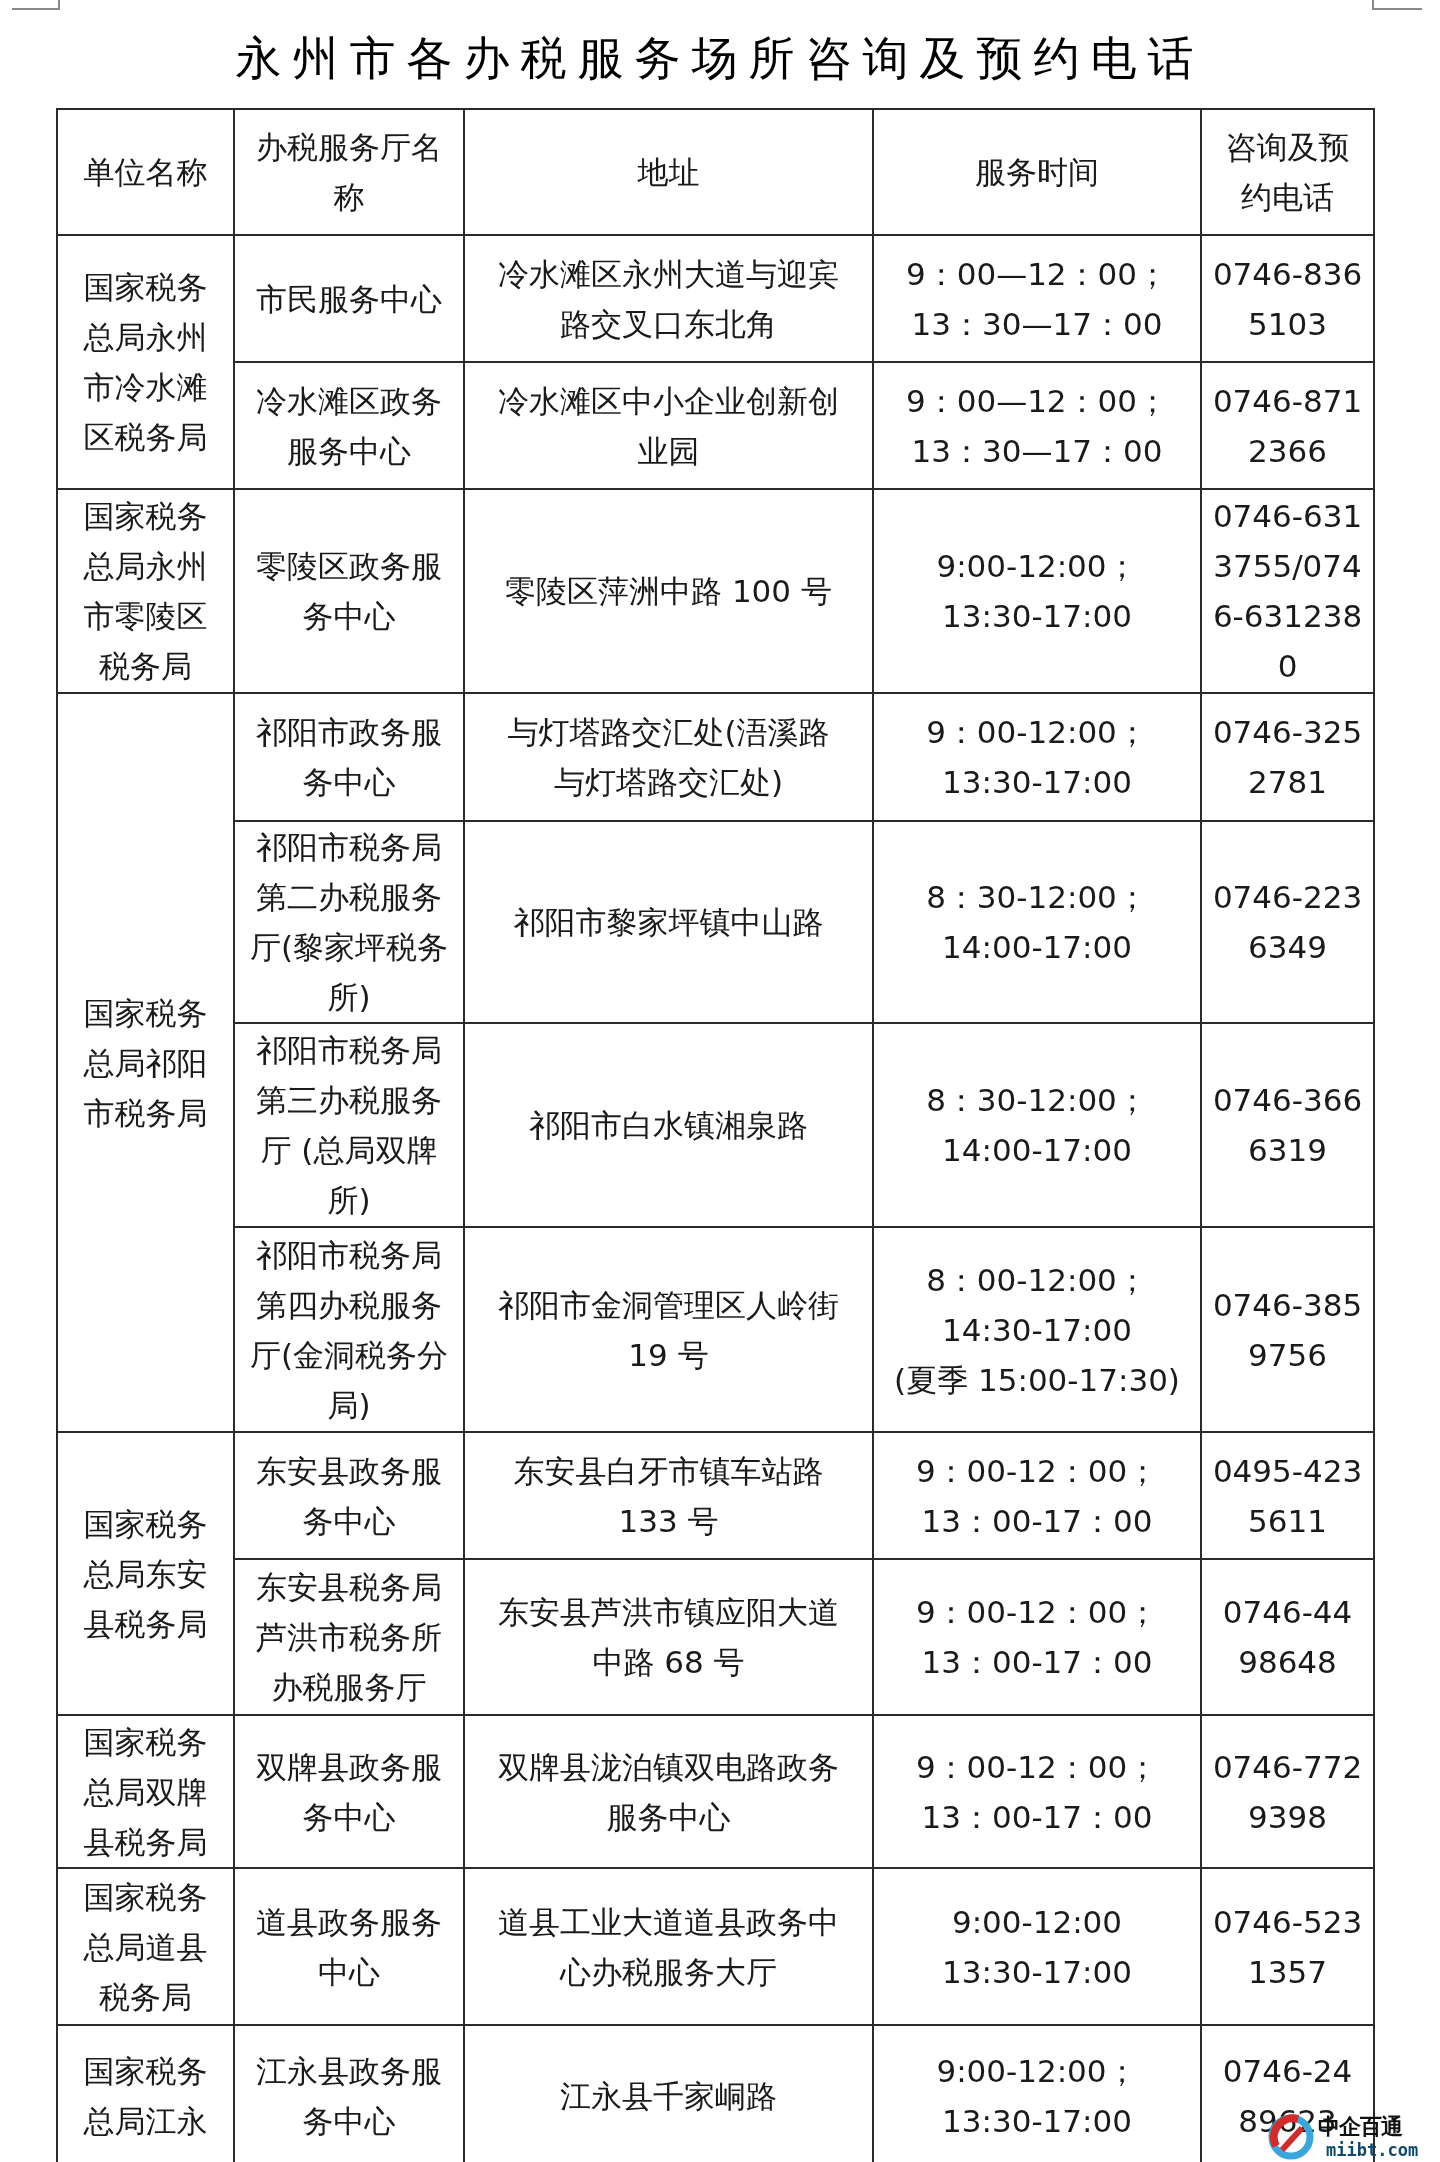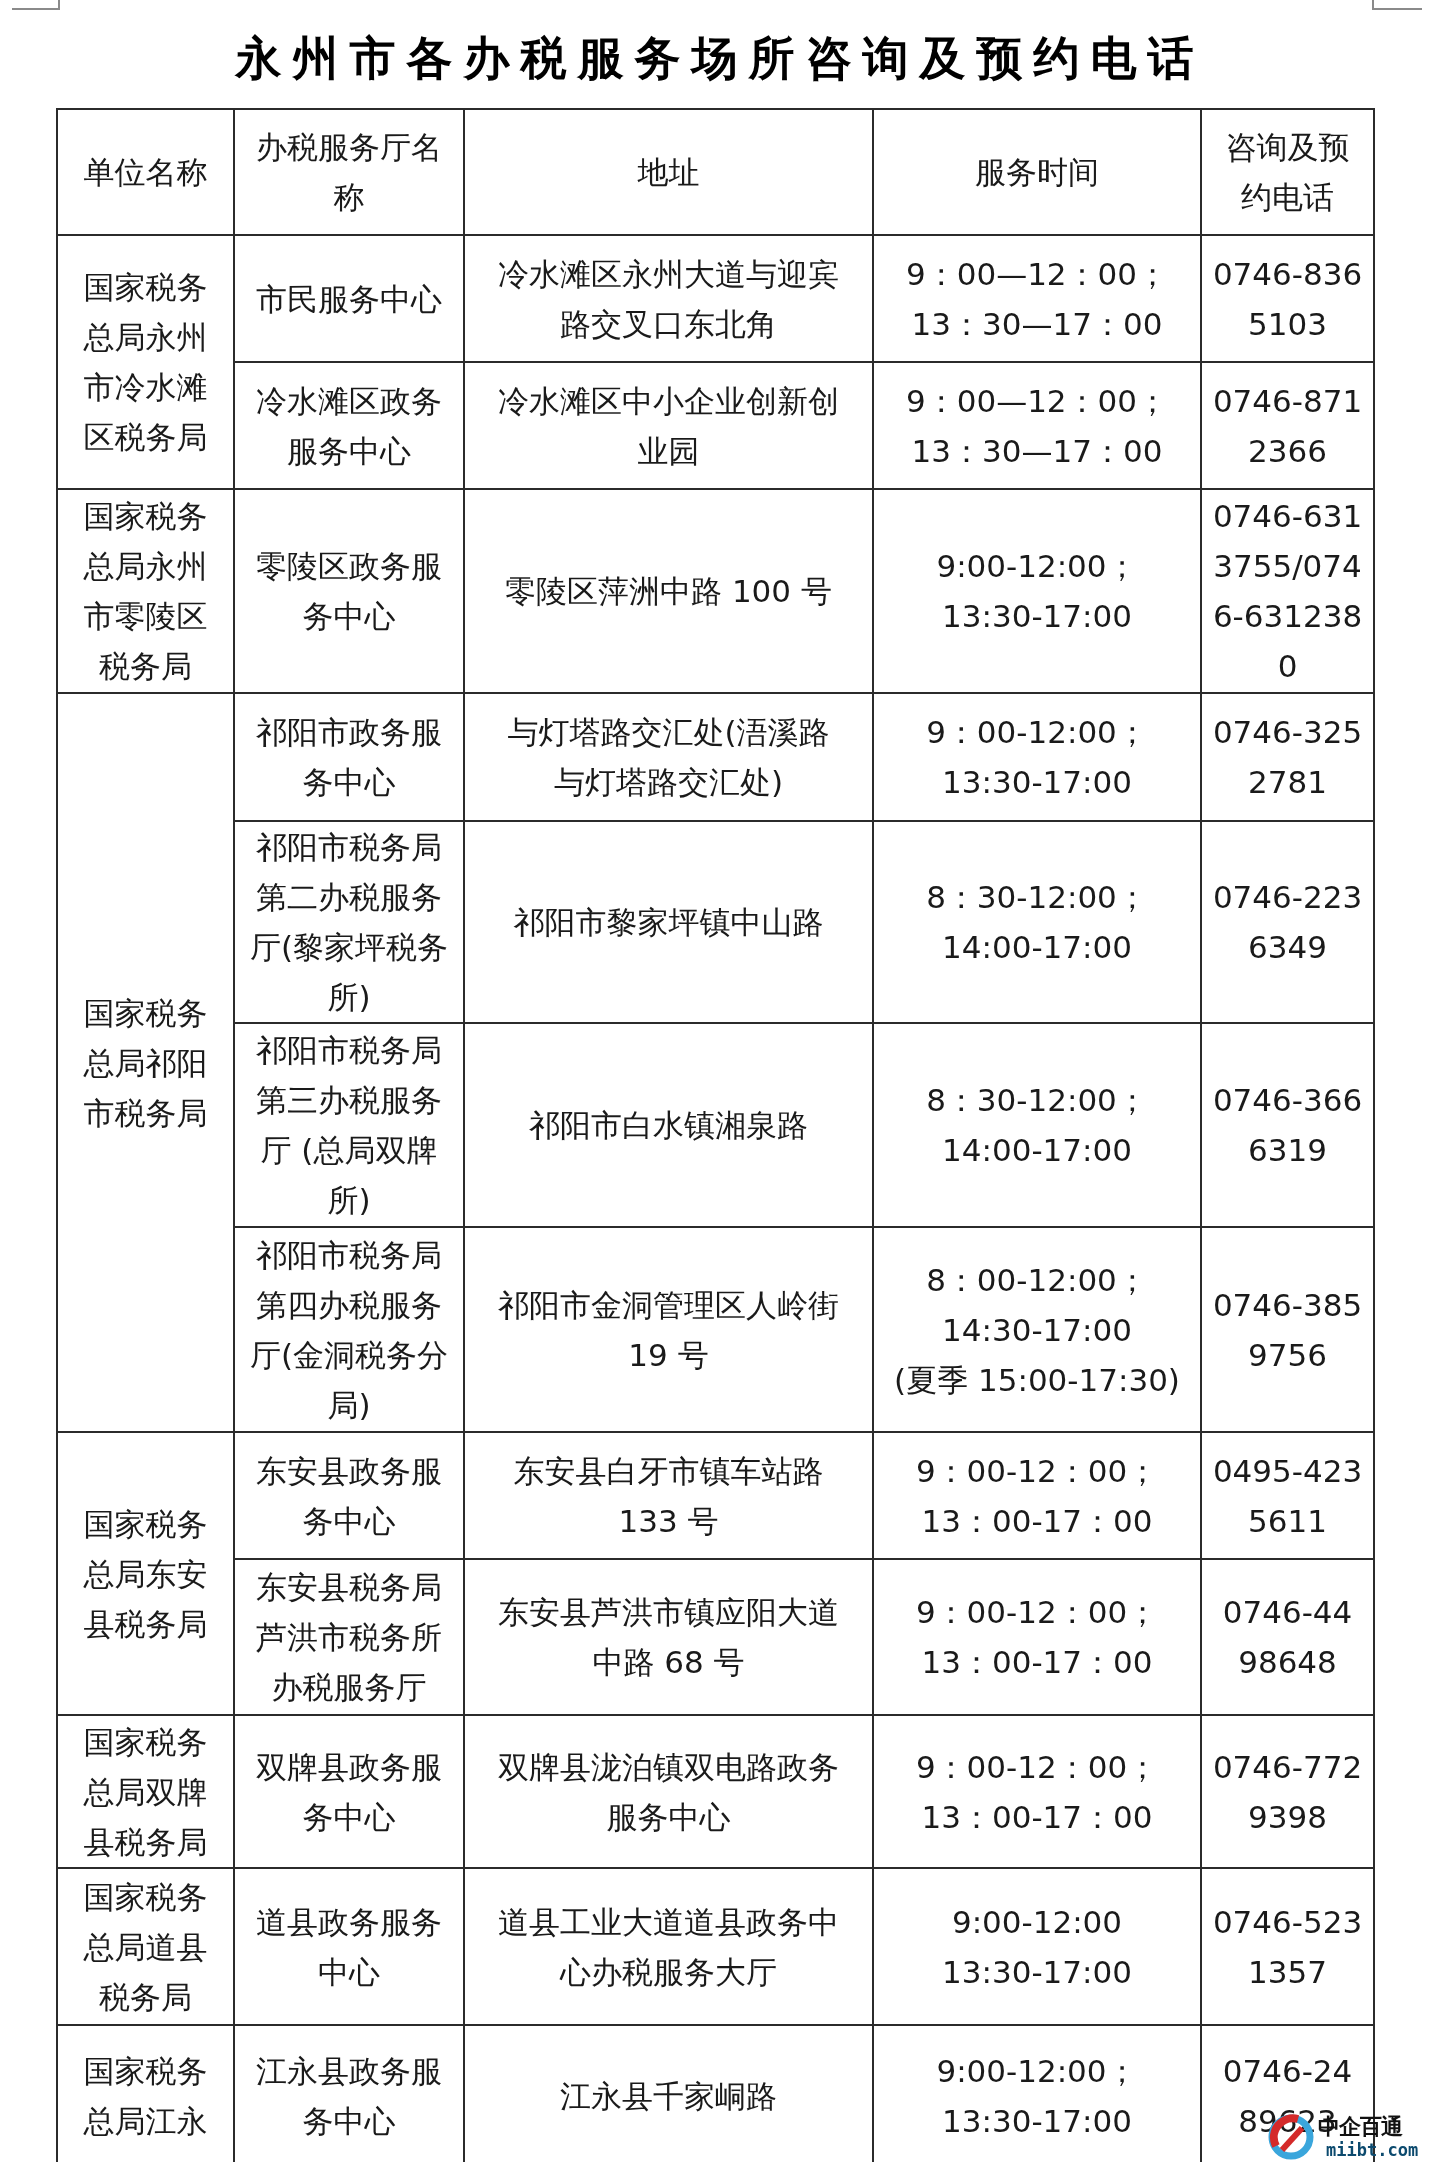--- a/index.html
+++ b/index.html
@@ -5,21 +5,21 @@
   html, body { margin:0; padding:0; }
   body {
     width:1440px; height:2162px; background:#ffffff; position:relative; overflow:hidden;
     font-family: "DejaVu Sans", "Liberation Sans", sans-serif; color:#111;
   }
   .crop { position:absolute; border-color:#8a8a8a; border-style:solid; border-width:0; }
   .crop.tl { left:12px; top:0; width:46px; height:8px; border-right-width:2px; border-bottom-width:2px; }
   .crop.tr { left:1372px; top:0; width:48px; height:8px; border-left-width:2px; border-bottom-width:2px; }
   .title {
     position:absolute; left:0; width:1440px; top:28px; height:60px; text-align:center;
-    font-size:46px; font-weight:bold; letter-spacing:11px; line-height:60px; color:#000;
+    font-size:46px; font-weight:normal; letter-spacing:11px; line-height:60px; color:#000;
     padding-left:0;
   }
   table.grid {
     position:absolute; left:56px; top:108px; width:1317px;
     border-collapse:collapse; table-layout:fixed;
   }
   table.grid td, table.grid th {
     border:2.5px solid #2b2b2b; padding:0 4px; text-align:center; vertical-align:middle;
     font-size:31px; font-weight:normal; line-height:50px; color:#1a1a1a; word-break:break-all;
   }

